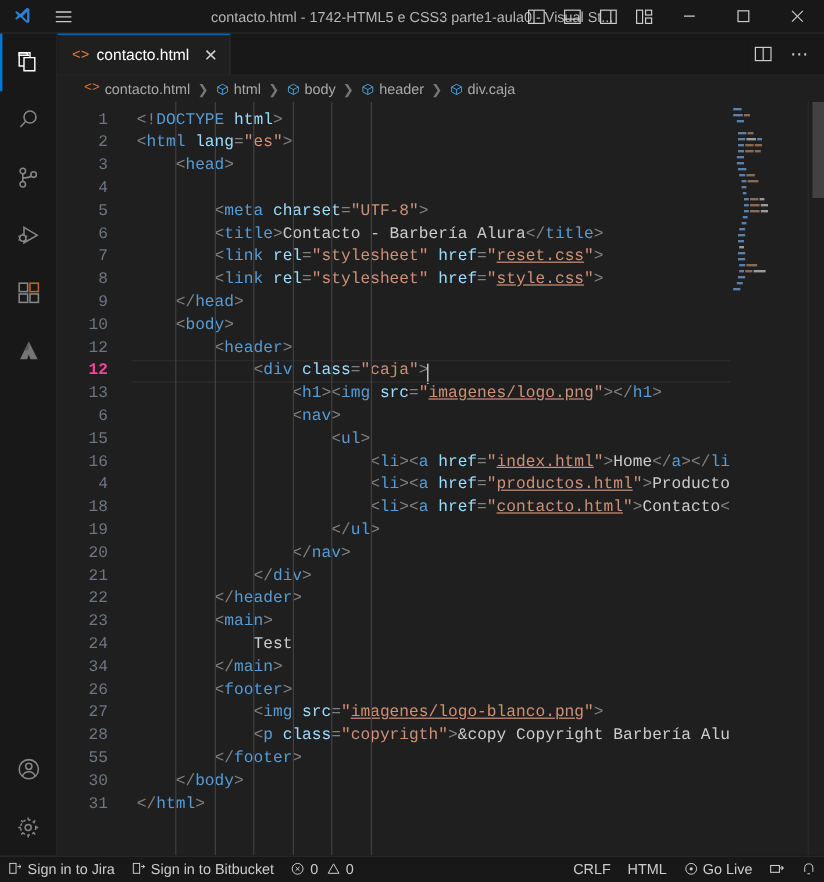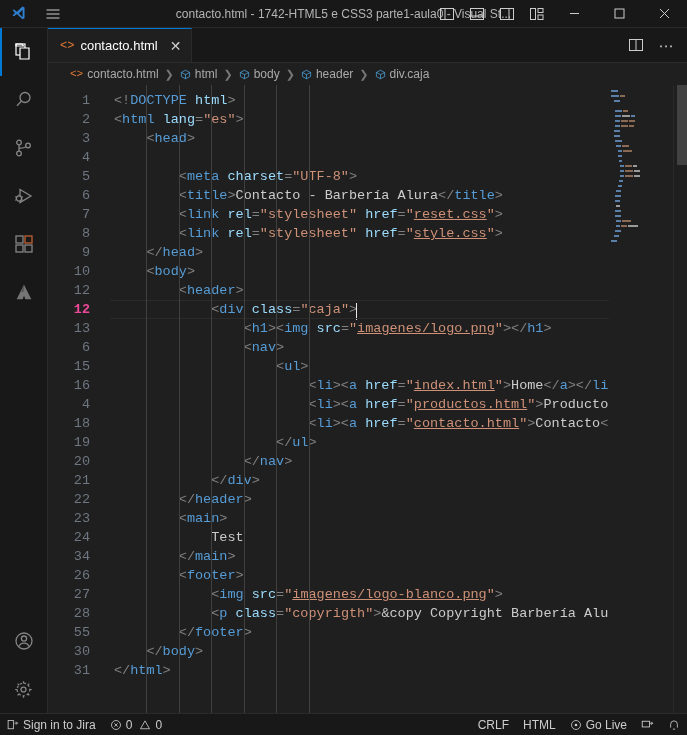--- a/index.html
+++ b/index.html
@@ -160,21 +160,21 @@
   .vscroll-thumb {
     position: absolute; right: 0; top: 0; width: 10px; height: 80px;
     background: rgba(121,121,121,0.4); border-radius: 0;
   }
 
   
   .statusbar {
     height: 22px; flex: 0 0 22px;
     background: #181818;
     border-top: 1px solid #2b2b2b;
-    display: flex; align-items: center;
+    display: flex; align-items: flex-end;
     font-size: 12px; color: #cccccc;
     font-family: "Liberation Sans", sans-serif;
     overflow: hidden;
   }
   .sb-item { display: flex; align-items: center; gap: 4px; padding: 0 7px; height: 22px; cursor: pointer; white-space: nowrap; }
   .sb-spacer { flex: 1 1 auto; }
   .sb-ico { display: inline-flex; align-items: center; }
   svg { display: block; }
 </style>
 </head>
@@ -558,20 +558,29 @@
         <svg width="12" height="12" viewBox="0 0 16 16" fill="none" stroke="#cccccc" stroke-width="1.1">
             <rect x="1.5" y="2" width="7" height="11"></rect>
             <path d="M10 5.5h4M12 3.5l2 2-2 2"></path>
           </svg>
       </span>
       <span>Sign in to Jira</span>
     </div>
     <div class="sb-item">
       <span class="sb-ico">
         <svg width="12" height="12" viewBox="0 0 16 16" fill="none" stroke="#cccccc" stroke-width="1.1">
+            <rect x="1.5" y="2" width="7" height="11"></rect>
+            <path d="M10 5.5h4M12 3.5l2 2-2 2"></path>
+          </svg>
+      </span>
+      <span>Sign in to Bitbucket</span>
+    </div>
+    <div class="sb-item">
+      <span class="sb-ico">
+        <svg width="12" height="12" viewBox="0 0 16 16" fill="none" stroke="#cccccc" stroke-width="1.1">
             <circle cx="8" cy="8" r="6"></circle>
             <path d="M5.8 5.8l4.4 4.4M10.2 5.8l-4.4 4.4"></path>
           </svg>
       </span>
       <span>0</span>
       <span class="sb-ico" style="margin-left:3px">
         <svg width="12" height="12" viewBox="0 0 16 16" fill="none" stroke="#cccccc" stroke-width="1.1">
             <path d="M8 2.5 14 13H2z"></path>
           </svg>
       </span>

